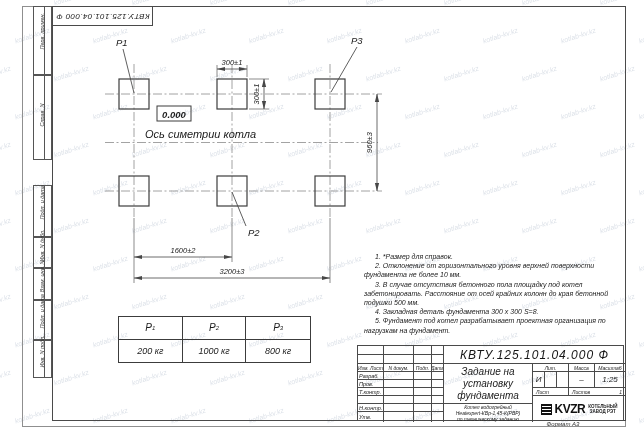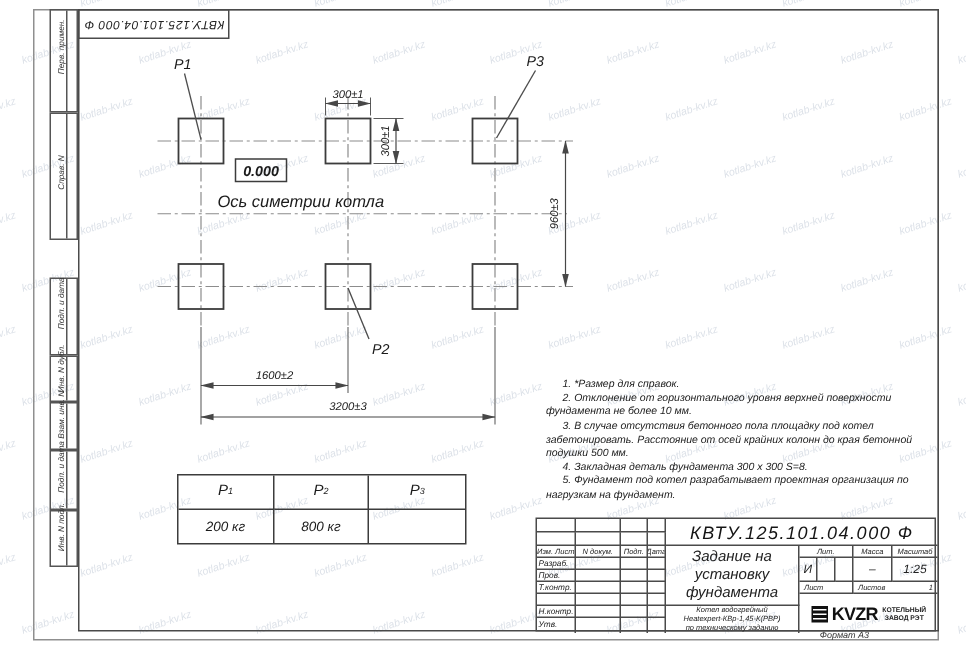--- a/index.html
+++ b/index.html
@@ -308,20 +308,21 @@
     </div>
   <div class="cell hdr">
       <span>P</span>
       <sub>2</sub>
     </div>
   <div class="cell hdr">
       <span>P</span>
       <sub>3</sub>
     </div>
   <div class="cell val">200 кг</div>
+  <div class="cell val">1000 кг</div>
   <div class="cell val">800 кг</div>
 </div>
 
 <div class="abs tb">
 
   <div class="cell" style="left:0;   top:0; width:26px; height:9px;"></div>
   <div class="cell" style="left:26px;top:0; width:30px; height:9px;"></div>
   <div class="cell" style="left:56px;top:0; width:18px; height:9px;"></div>
   <div class="cell" style="left:74px;top:0; width:12px; height:9px;"></div>
   <div class="cell" style="left:0;   top:9px; width:26px; height:9px;"></div>

